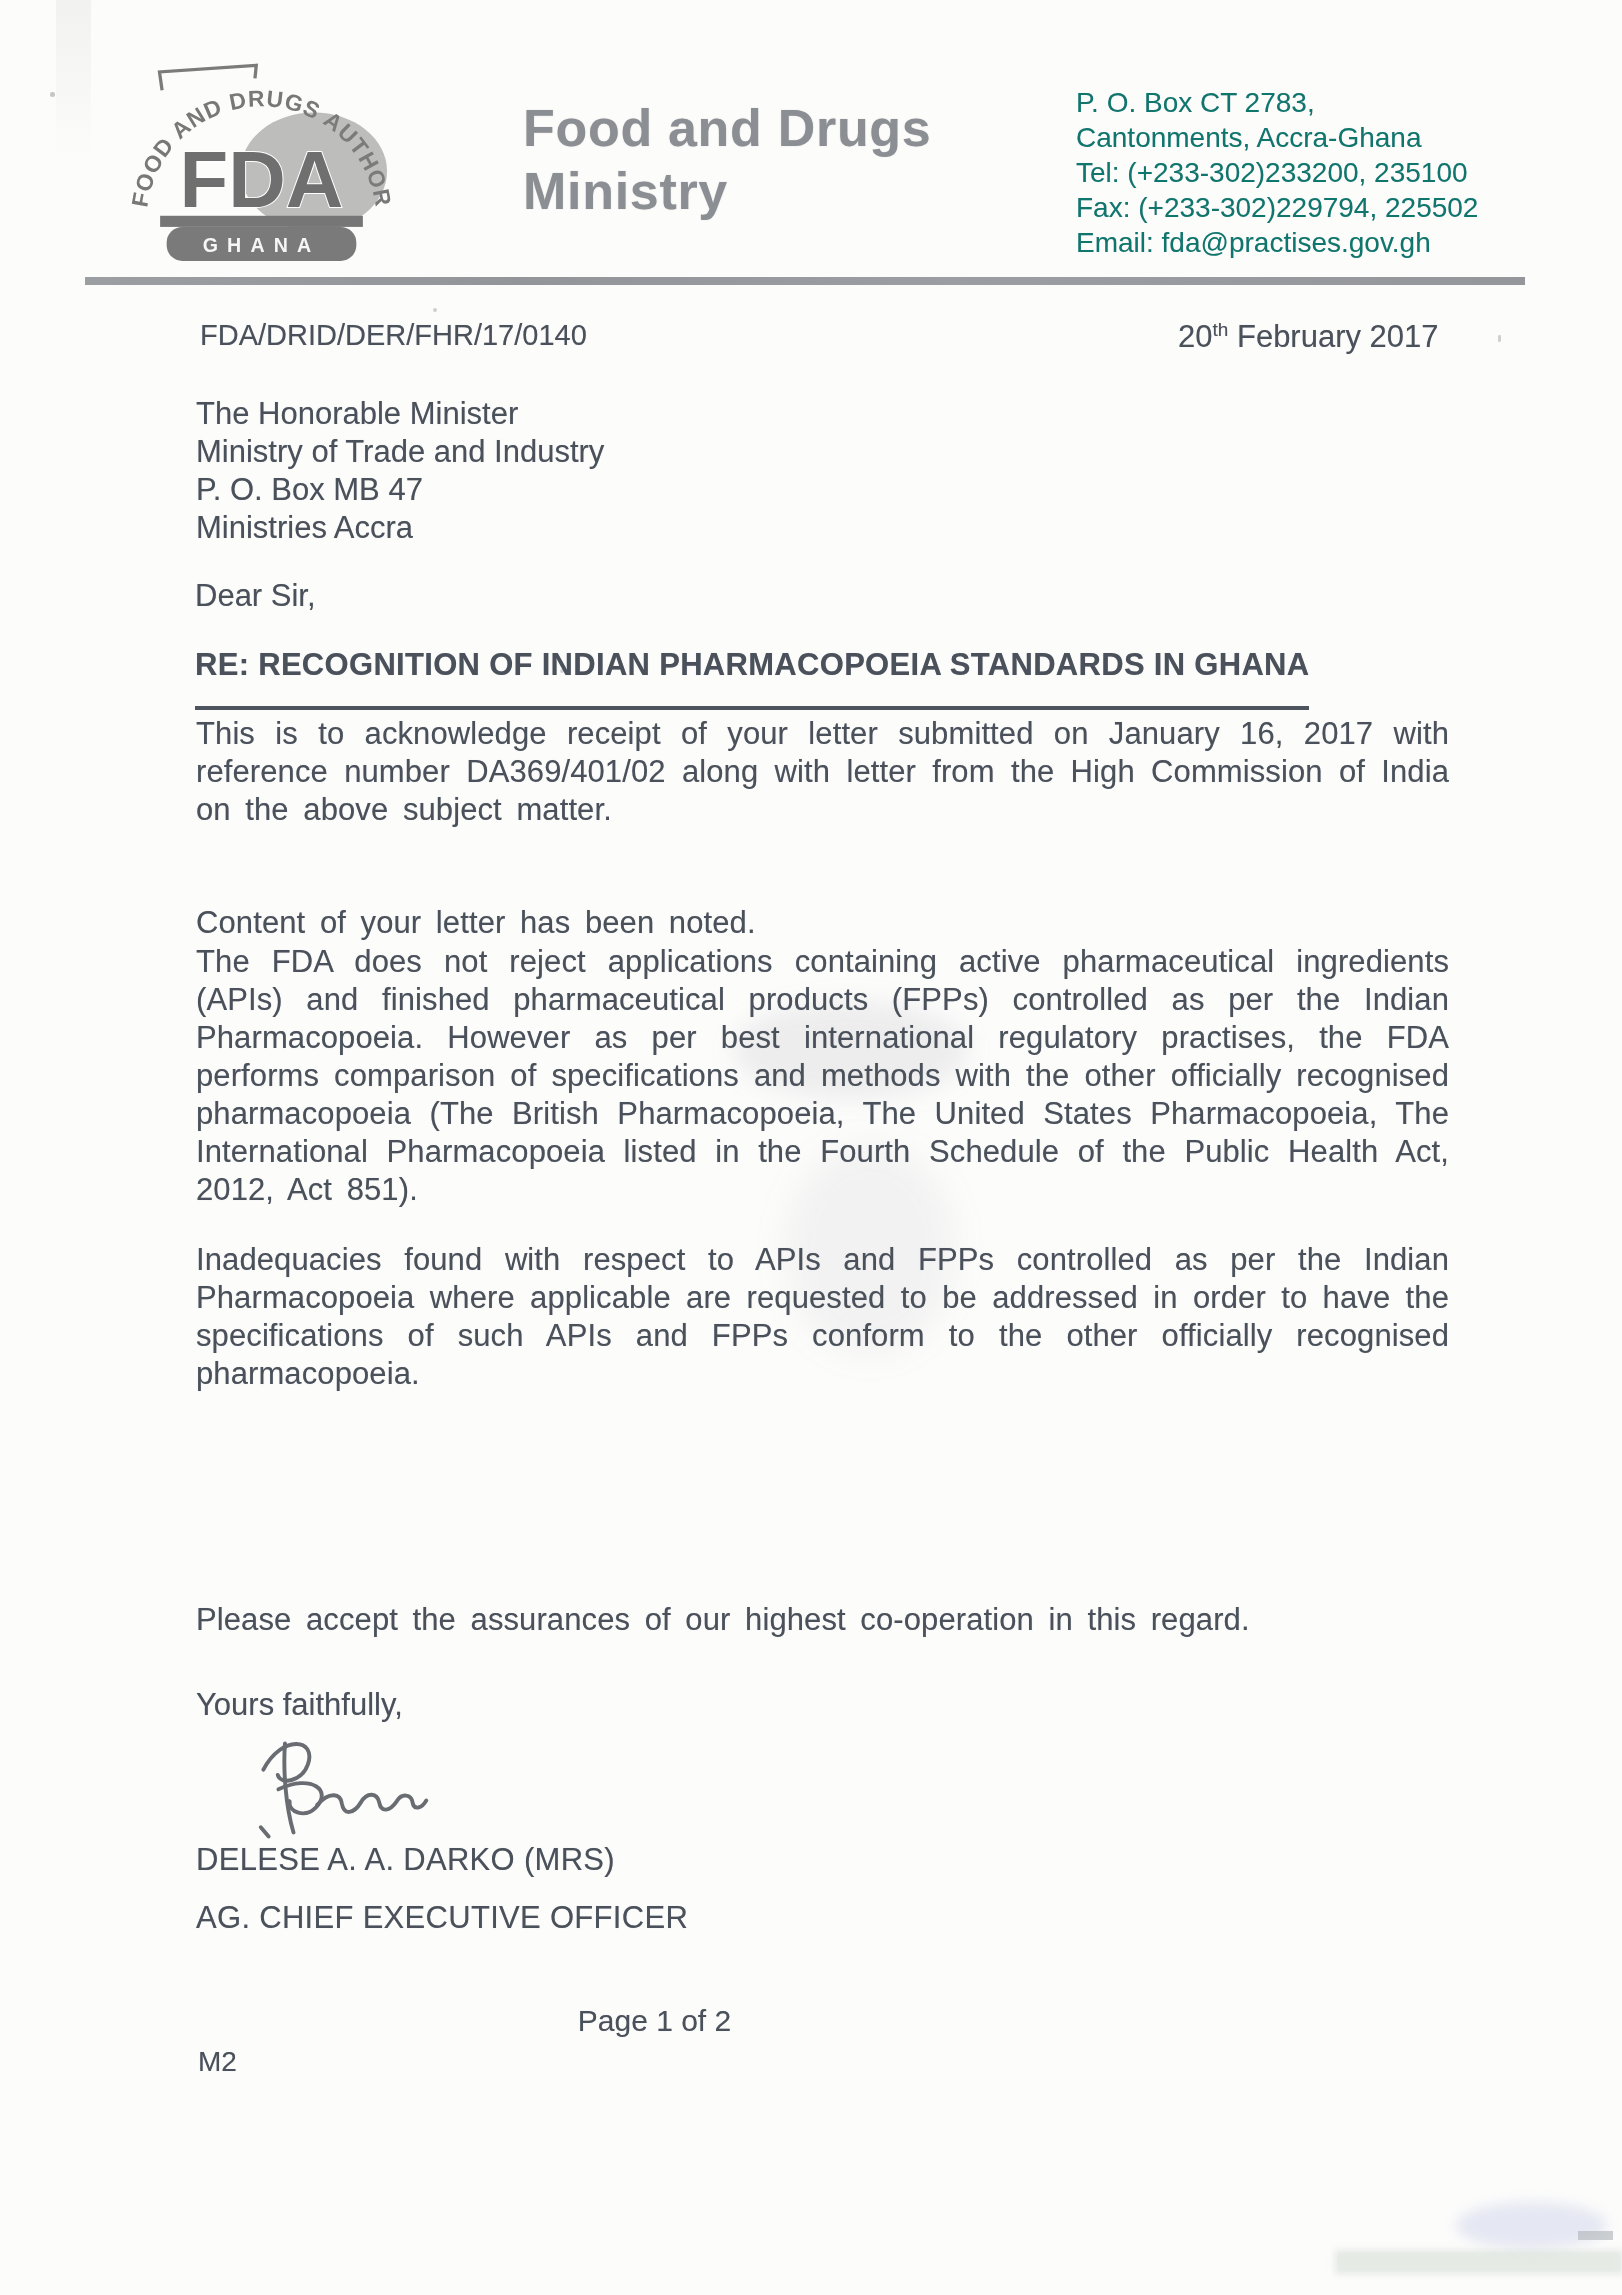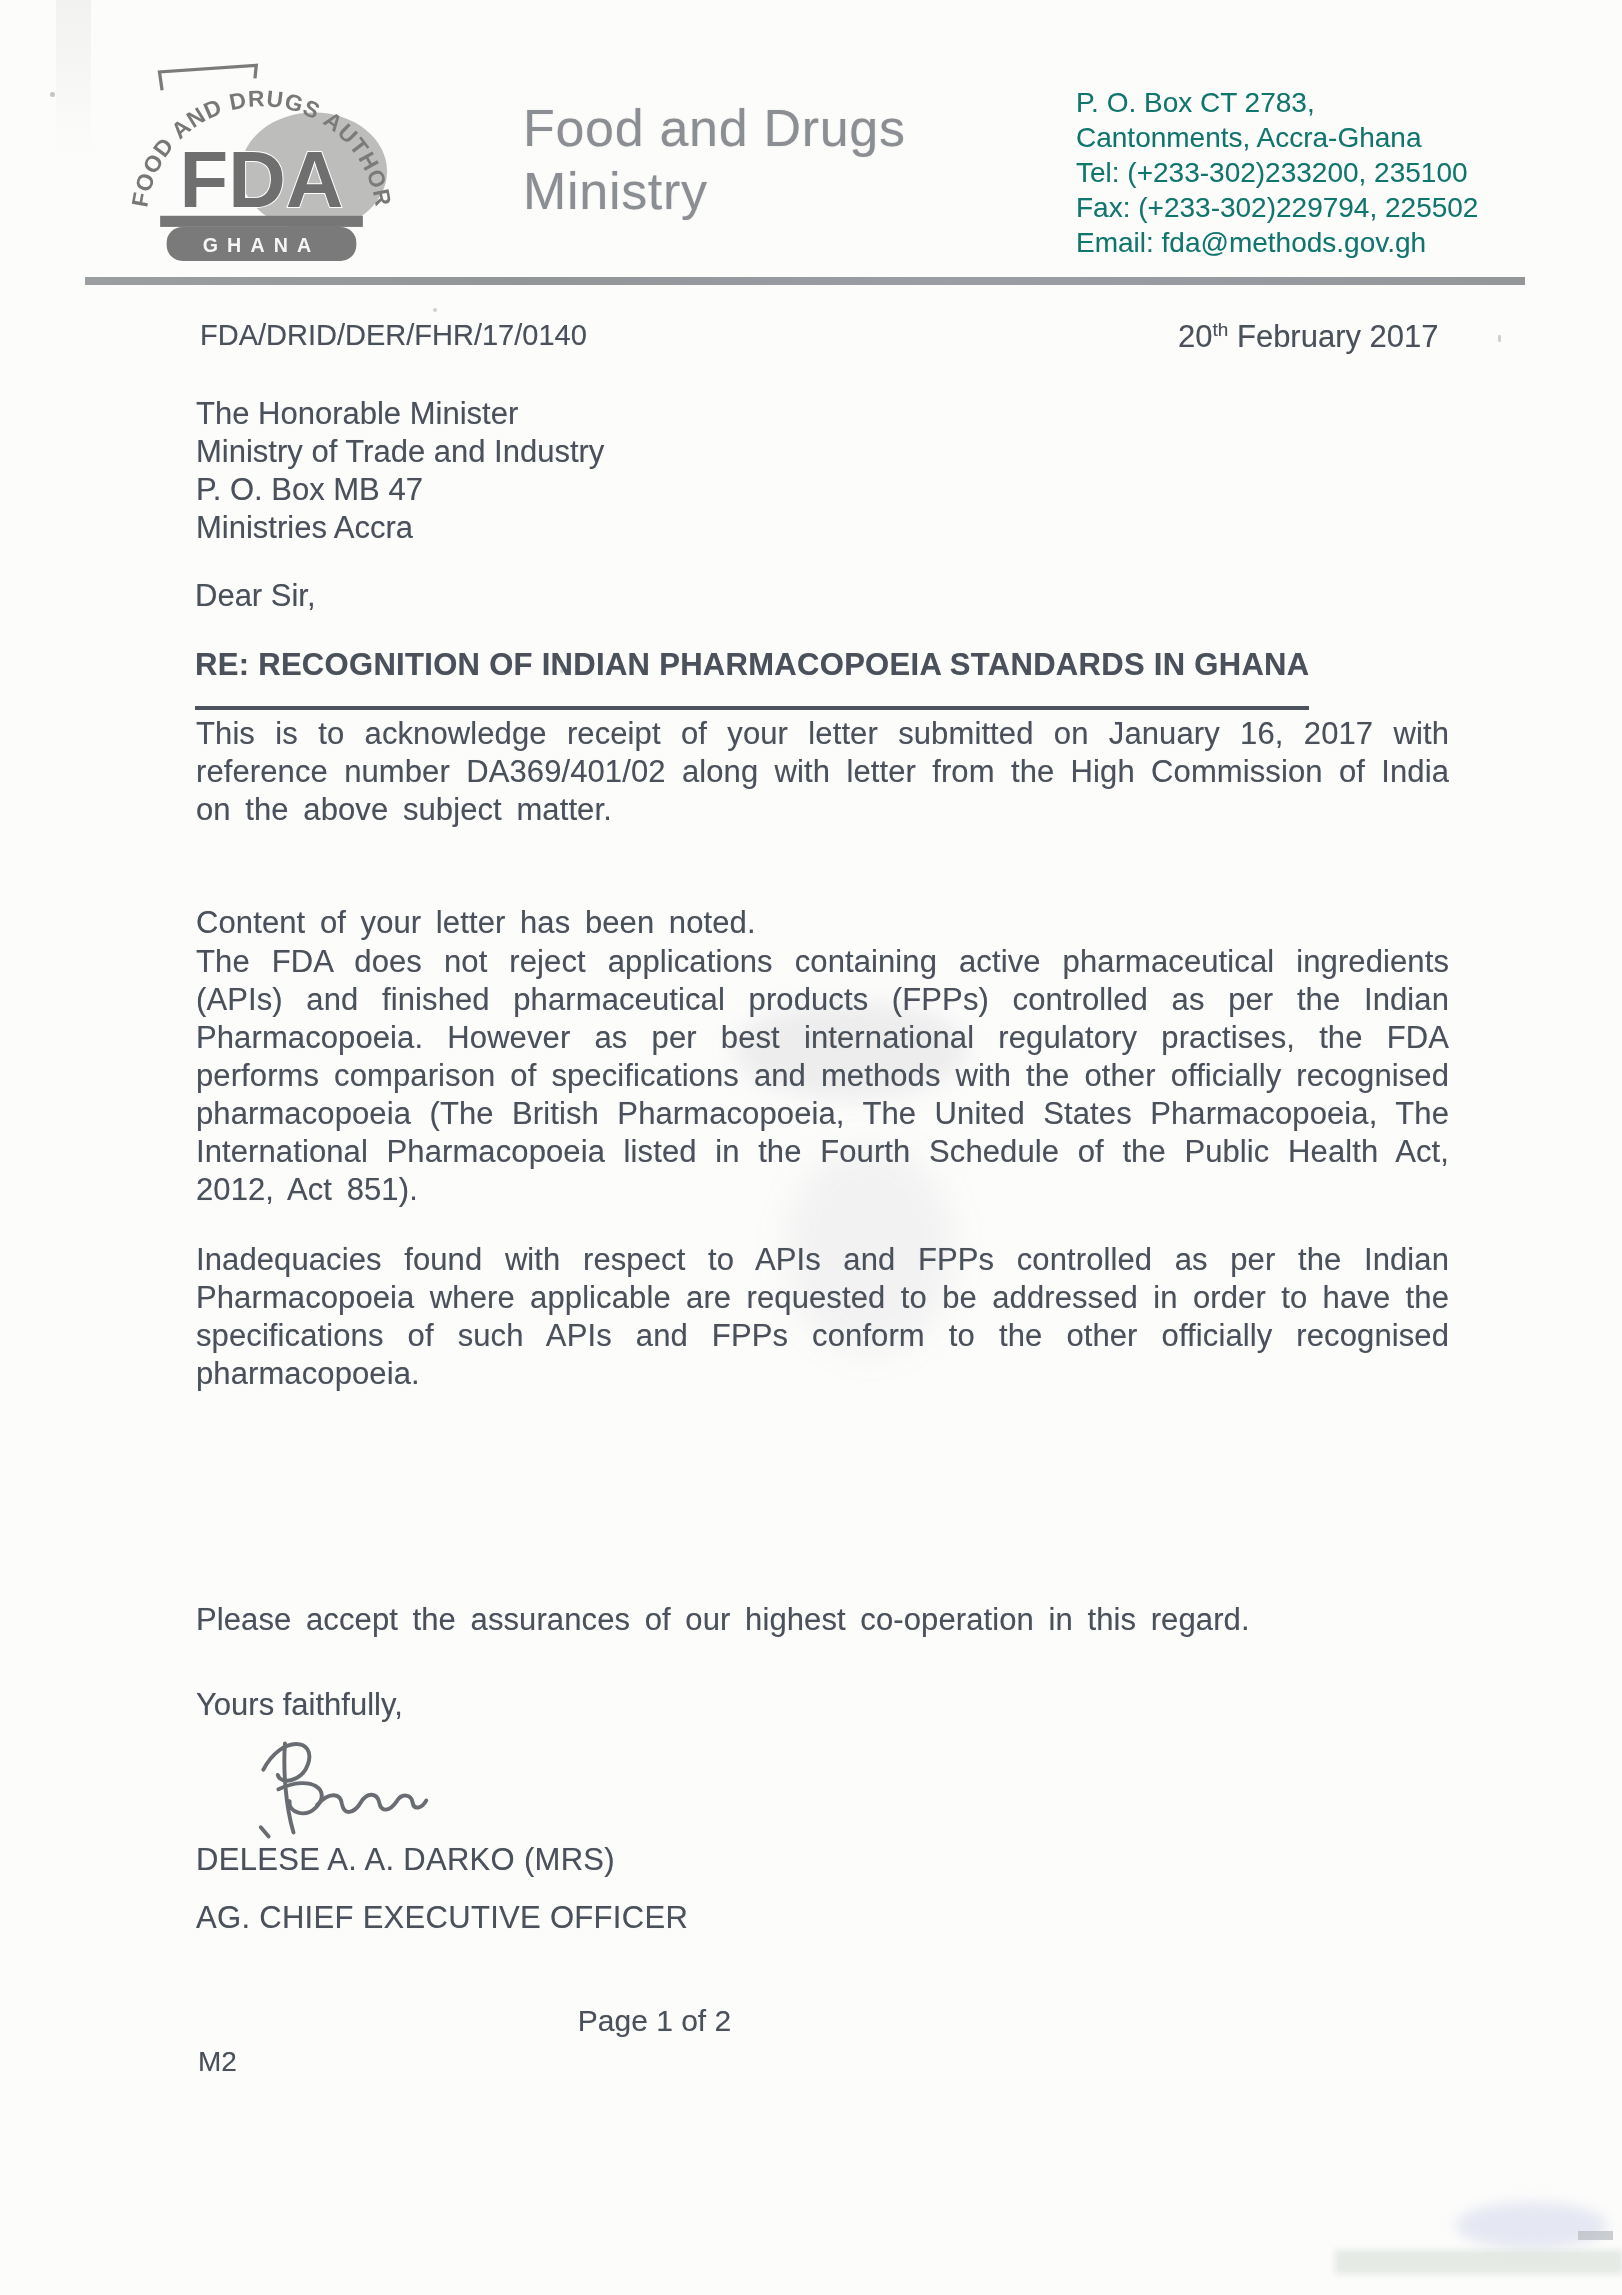--- a/index.html
+++ b/index.html
@@ -8,21 +8,21 @@
     width:1623px;height:2295px;
     background:#fcfcfb;
     overflow:hidden;
     font-family:"Liberation Sans", sans-serif;
     color:#4a515b;
   }
   
   .logo{position:absolute;left:98px;top:60px;width:327px;height:203px;}
   .org-title{
     position:absolute;left:523px;top:97px;
-    font-size:52px;font-weight:400;line-height:63px;
+    font-size:52px;font-weight:700;line-height:63px;
     color:#8b8e92;letter-spacing:0.7px;
     text-shadow:0 0 1.3px rgba(139,142,146,.4);
   }
   .contact{
     position:absolute;left:1076px;top:85px;
     font-size:28px;line-height:35px;color:#0f766e;
     text-shadow:0 0 0.7px rgba(154,157,161,.45);
   }
   .rule{
     position:absolute;left:85px;top:277px;width:1440px;height:7.9px;
@@ -112,21 +112,21 @@
   <div class="org-title">
     <div>Food and Drugs</div>
     <div>Ministry</div>
   </div>
 
   <div class="contact">
     <div>P. O. Box  CT 2783,</div>
     <div>Cantonments, Accra-Ghana</div>
     <div>Tel:  (+233-302)233200, 235100</div>
     <div>Fax: (+233-302)229794, 225502</div>
-    <div>Email: fda@methods.gov.gh</div>
+    <div>Email: fda@practises.gov.gh</div>
   </div>
 
   <div class="rule"></div>
 
   <div class="ref ink">FDA/DRID/DER/FHR/17/0140</div>
   <div class="date ink"><span>20</span><sup>th</sup><span> February 2017</span></div>
 
   <div class="addressee ink">
     <div>The Honorable Minister</div>
     <div>Ministry of Trade and Industry</div>

